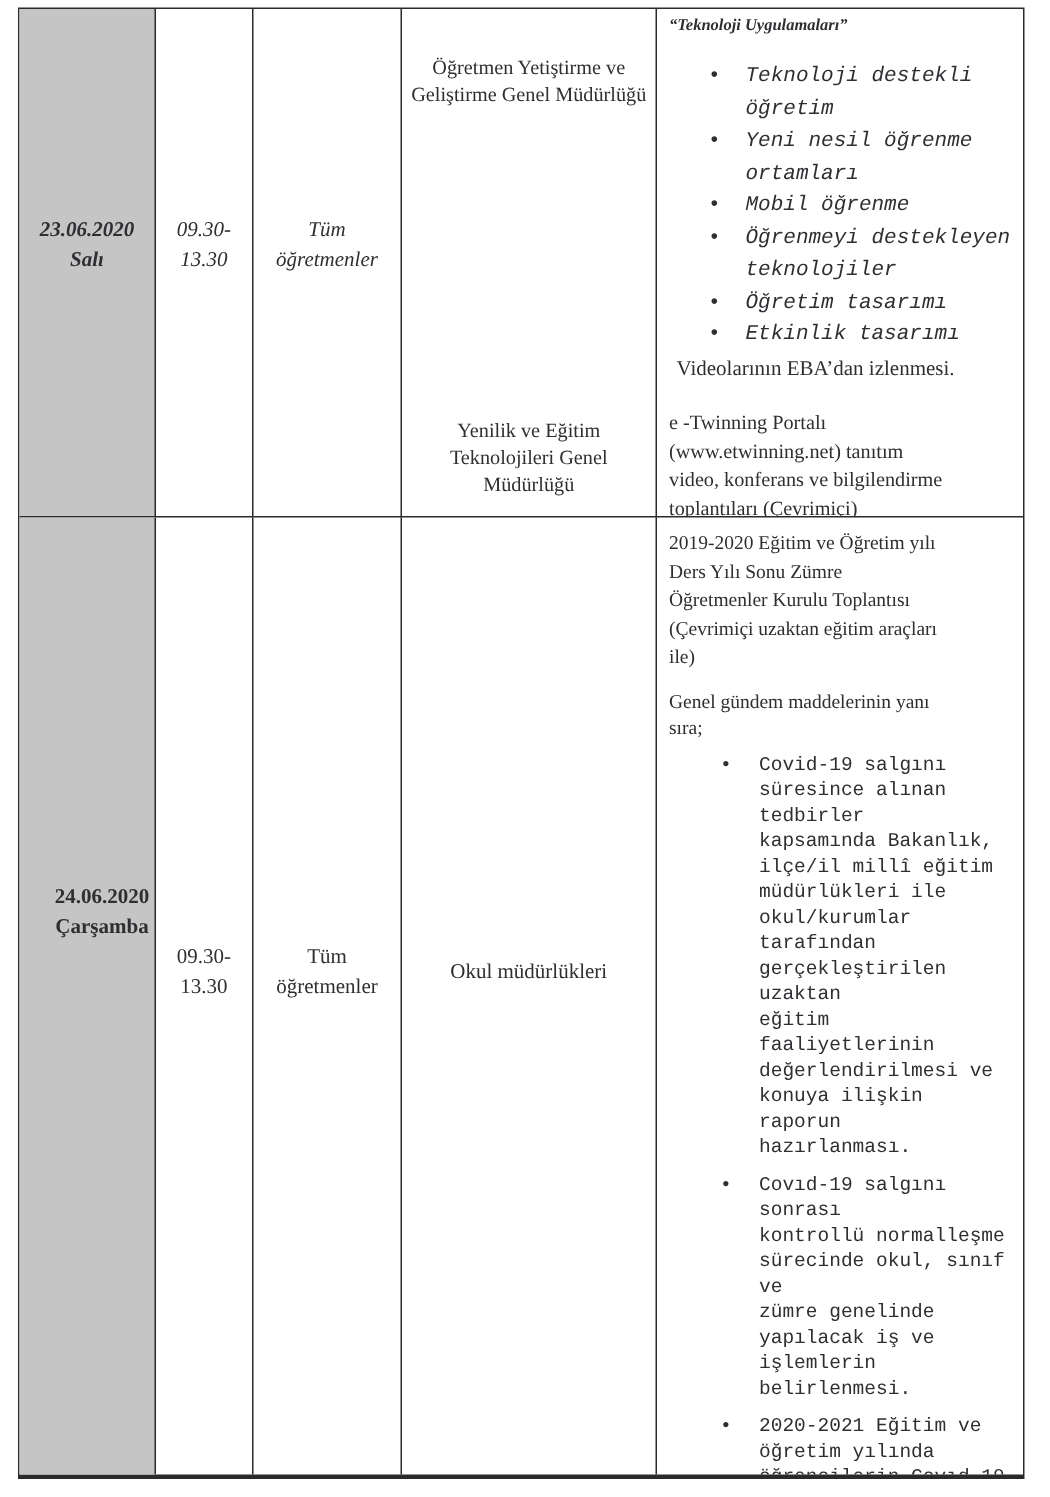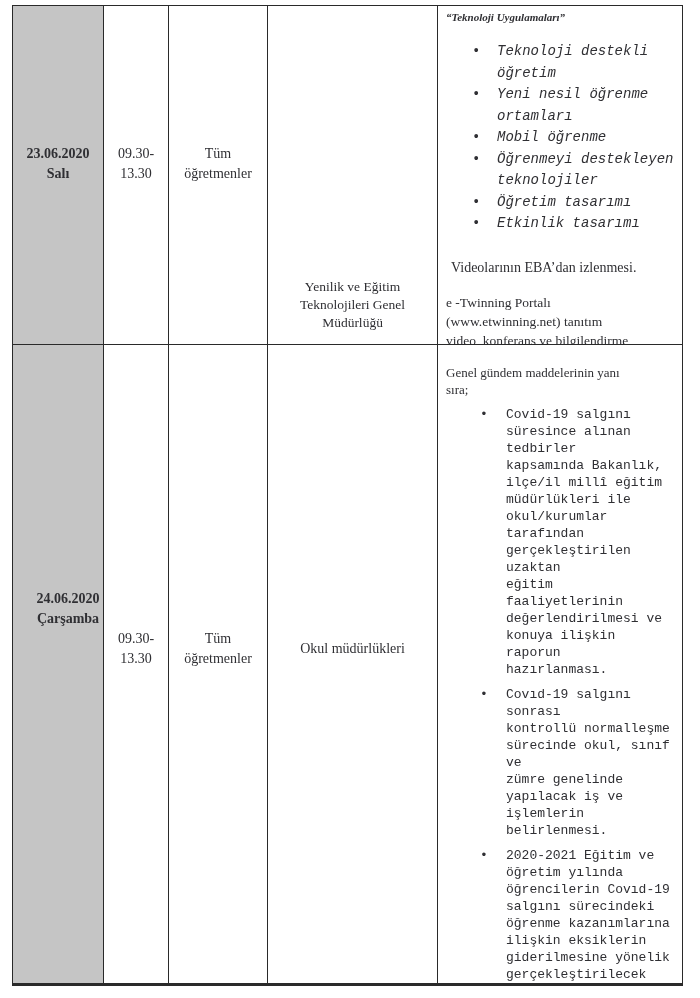--- a/index.html
+++ b/index.html
@@ -20,31 +20,31 @@
     overflow:hidden;font-size:14px;line-height:20px;
   }
   .cell.last-col{border-right:none;}
   .cell.last-row{border-bottom:none;}
   .gray{background:#c5c5c5;}
   .vcenter{display:flex;flex-direction:column;align-items:center;justify-content:center;text-align:center;}
   .pre{white-space:pre-line;}
   .bold{font-weight:bold;}
 
   
-  .r1-tight{padding-bottom:22px;}
+  .r1-tight{padding-bottom:22px;font-style:italic;}
   .unit-cell-r1{display:flex;flex-direction:column;align-items:center;text-align:center;
     padding:30px 2px 12px;font-size:13.5px;line-height:18px;}
   .unit-bottom{margin-top:auto;}
   .content-r1{padding:3px 6px 4px 8px;}
   .content-title{font-weight:bold;font-style:italic;font-size:11px;line-height:17px;}
   .blist{list-style:none;margin:0;padding:0;font-family:Liberation Mono, monospace;}
   .blist-r1{margin-top:15px;font-style:italic;font-size:14px;line-height:21.5px;}
   .blist-r1 li{position:relative;padding-left:51px;white-space:pre-line;}
   .blist-r1 li::before{content:"•";position:absolute;left:26px;font-style:normal;}
-  .content-note{margin-top:23px;padding-left:5px;font-size:14px;line-height:19px;}
+  .content-note{margin-top:2px;padding-left:5px;font-size:14px;line-height:19px;}
   .content-footer{margin-top:16px;font-size:13.5px;line-height:19px;}
 
   
   .date2{padding-bottom:110px;padding-left:20px;}
   .mid2{padding-bottom:30px;}
   .content-r2{padding:7px 6px 0 8px;font-size:13px;}
   .intro2{line-height:19px;}
   .subtitle2{margin-top:12px;line-height:17px;text-align:justify;}
   .blist-r2{margin-top:8px;line-height:17px;}
   .blist-r2 li{position:relative;padding-left:60px;white-space:pre-line;margin-bottom:8px;}
@@ -59,20 +59,22 @@
     <div class="cell gray vcenter r1-tight bold pre">23.06.2020
 Salı</div>
 
     <div class="cell vcenter r1-tight pre">09.30-
 13.30</div>
 
     <div class="cell vcenter r1-tight pre">Tüm
 öğretmenler</div>
 
     <div class="cell unit-cell-r1">
+      <div class="pre">Öğretmen Yetiştirme ve
+Geliştirme Genel Müdürlüğü</div>
       <div class="pre unit-bottom">Yenilik ve Eğitim
 Teknolojileri Genel
 Müdürlüğü</div>
     </div>
 
     <div class="cell last-col content-r1">
       <div class="content-title">“Teknoloji Uygulamaları”</div>
       <ul class="blist blist-r1">
         <li>Teknoloji destekli öğretim</li>
         <li>Yeni nesil öğrenme
@@ -97,20 +99,25 @@
 13.30</div>
 
     <div class="cell vcenter last-row mid2 pre">Tüm
 öğretmenler</div>
 
     <div class="cell vcenter last-row mid2">
       <div>Okul müdürlükleri</div>
     </div>
 
     <div class="cell last-col last-row content-r2">
+      <div class="intro2 pre">2019-2020 Eğitim ve Öğretim yılı
+Ders Yılı Sonu Zümre
+Öğretmenler Kurulu Toplantısı
+(Çevrimiçi uzaktan eğitim araçları
+ile)</div>
       <div class="subtitle2 pre">Genel gündem maddelerinin yanı
 sıra;</div>
       <ul class="blist blist-r2">
         <li>Covid-19 salgını
 süresince alınan tedbirler
 kapsamında Bakanlık,
 ilçe/il millî eğitim
 müdürlükleri ile
 okul/kurumlar tarafından
 gerçekleştirilen uzaktan

